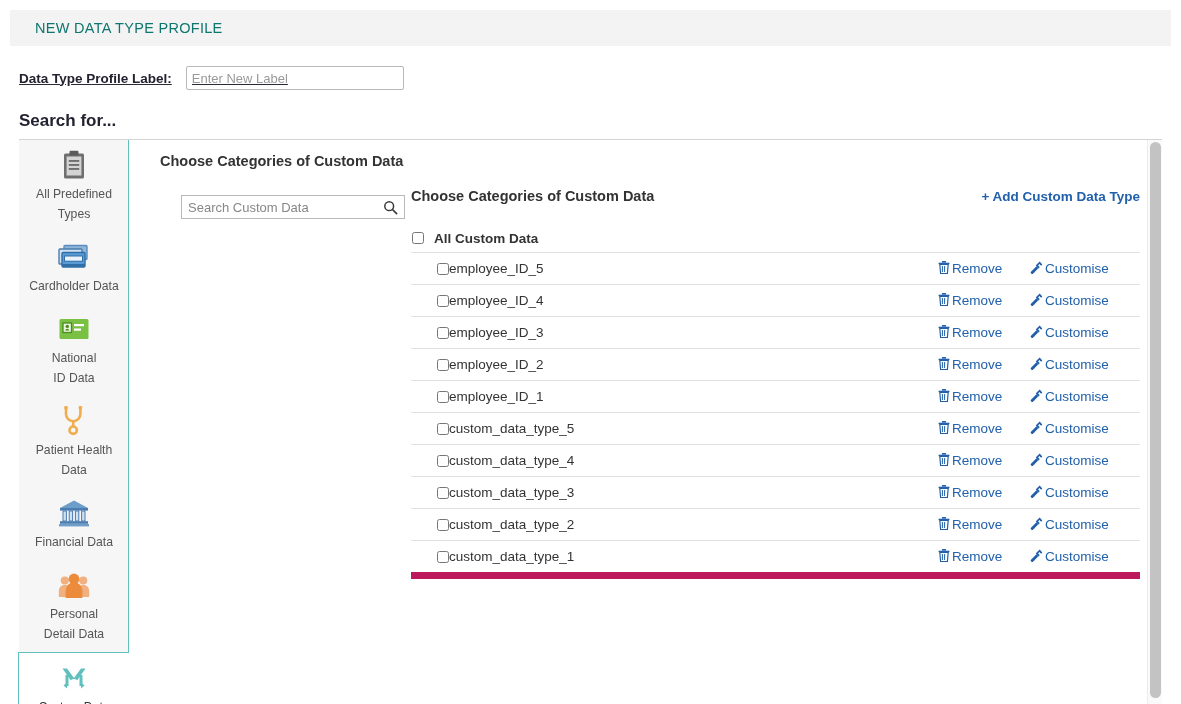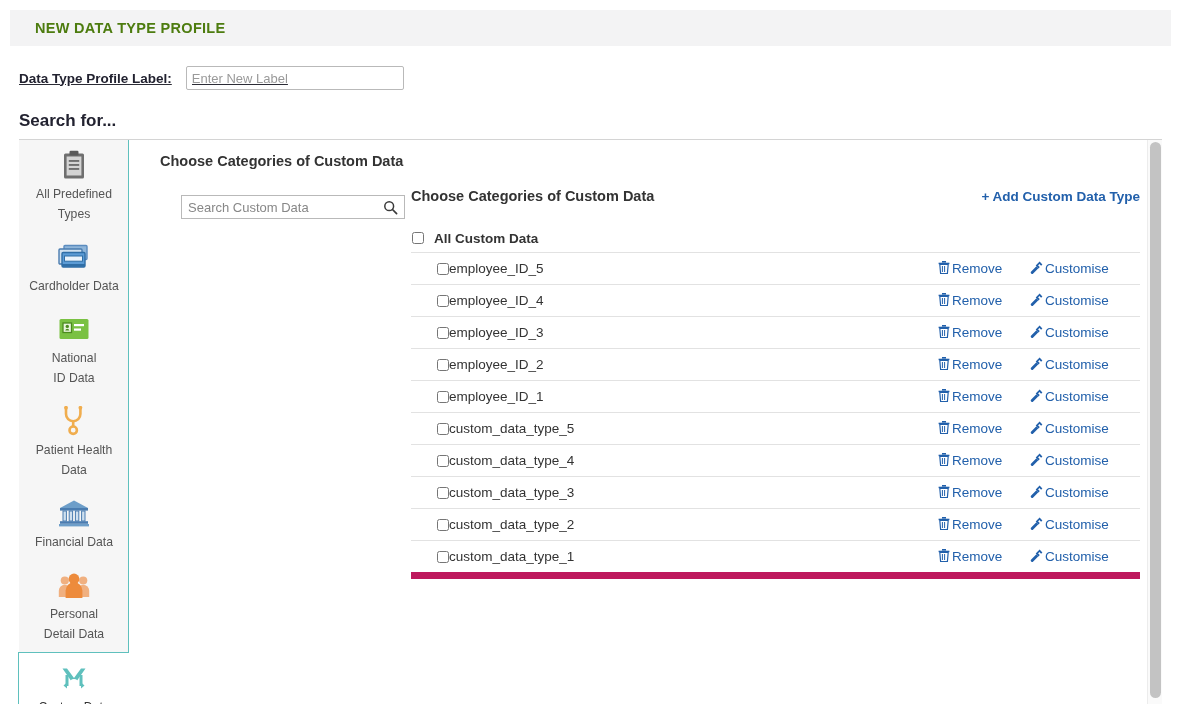--- a/index.html
+++ b/index.html
@@ -23,23 +23,23 @@
     top: 10px;
     width: 1161px;
     height: 36px;
     background: #f3f3f4;
     display: flex;
     align-items: center;
   }
   .page-header .title {
     margin-left: 25px;
     font-size: 14.5px;
-    font-weight: bold;
+    font-weight: normal;
     letter-spacing: 0.3px;
-    color: #4d7c0f;
+    color: #0f766e;
   }
 
   
   .label-row {
     position: absolute;
     left: 19px;
     top: 66px;
     display: flex;
     align-items: center;
     text-decoration: underline;

